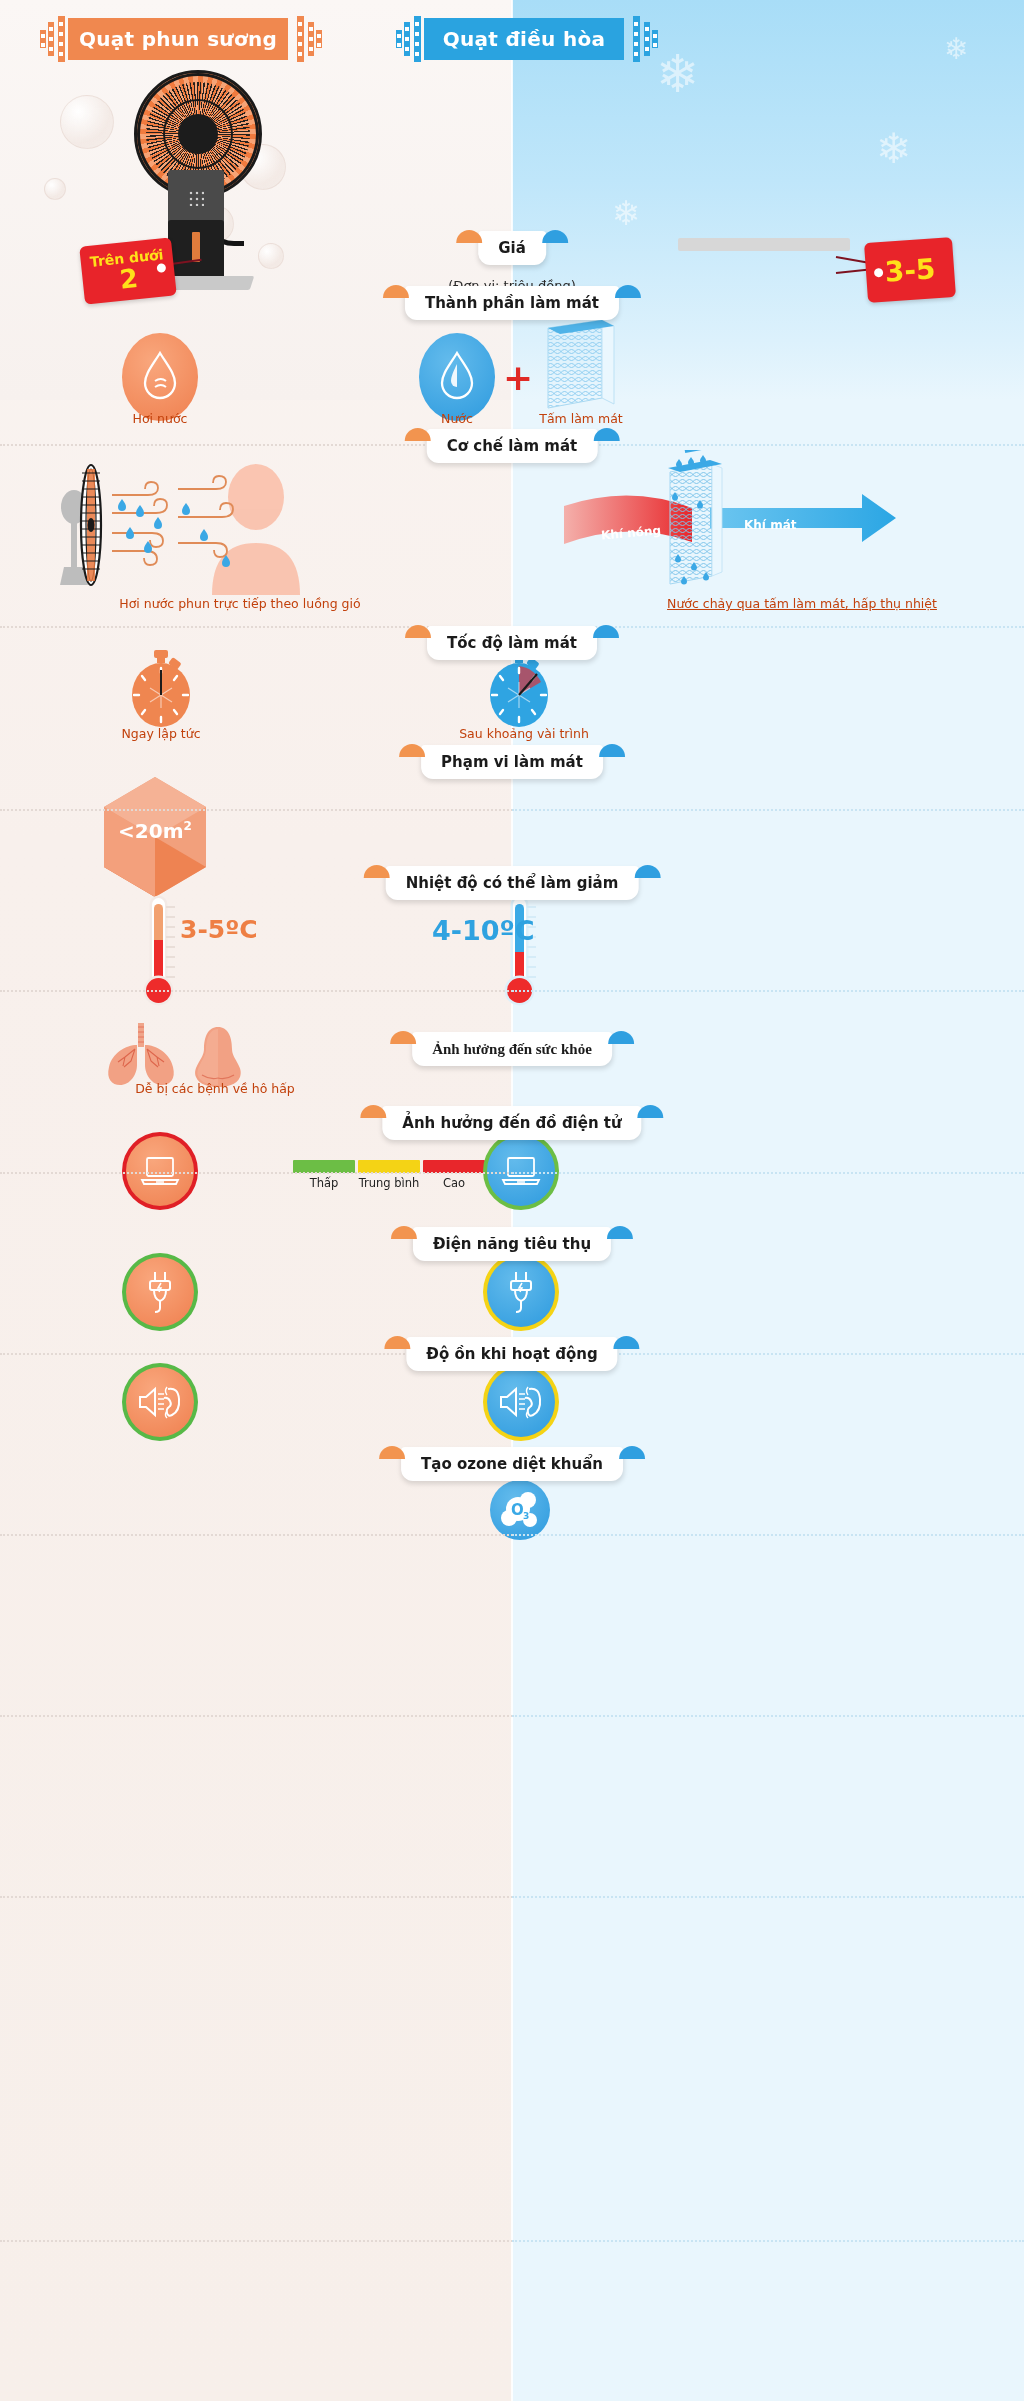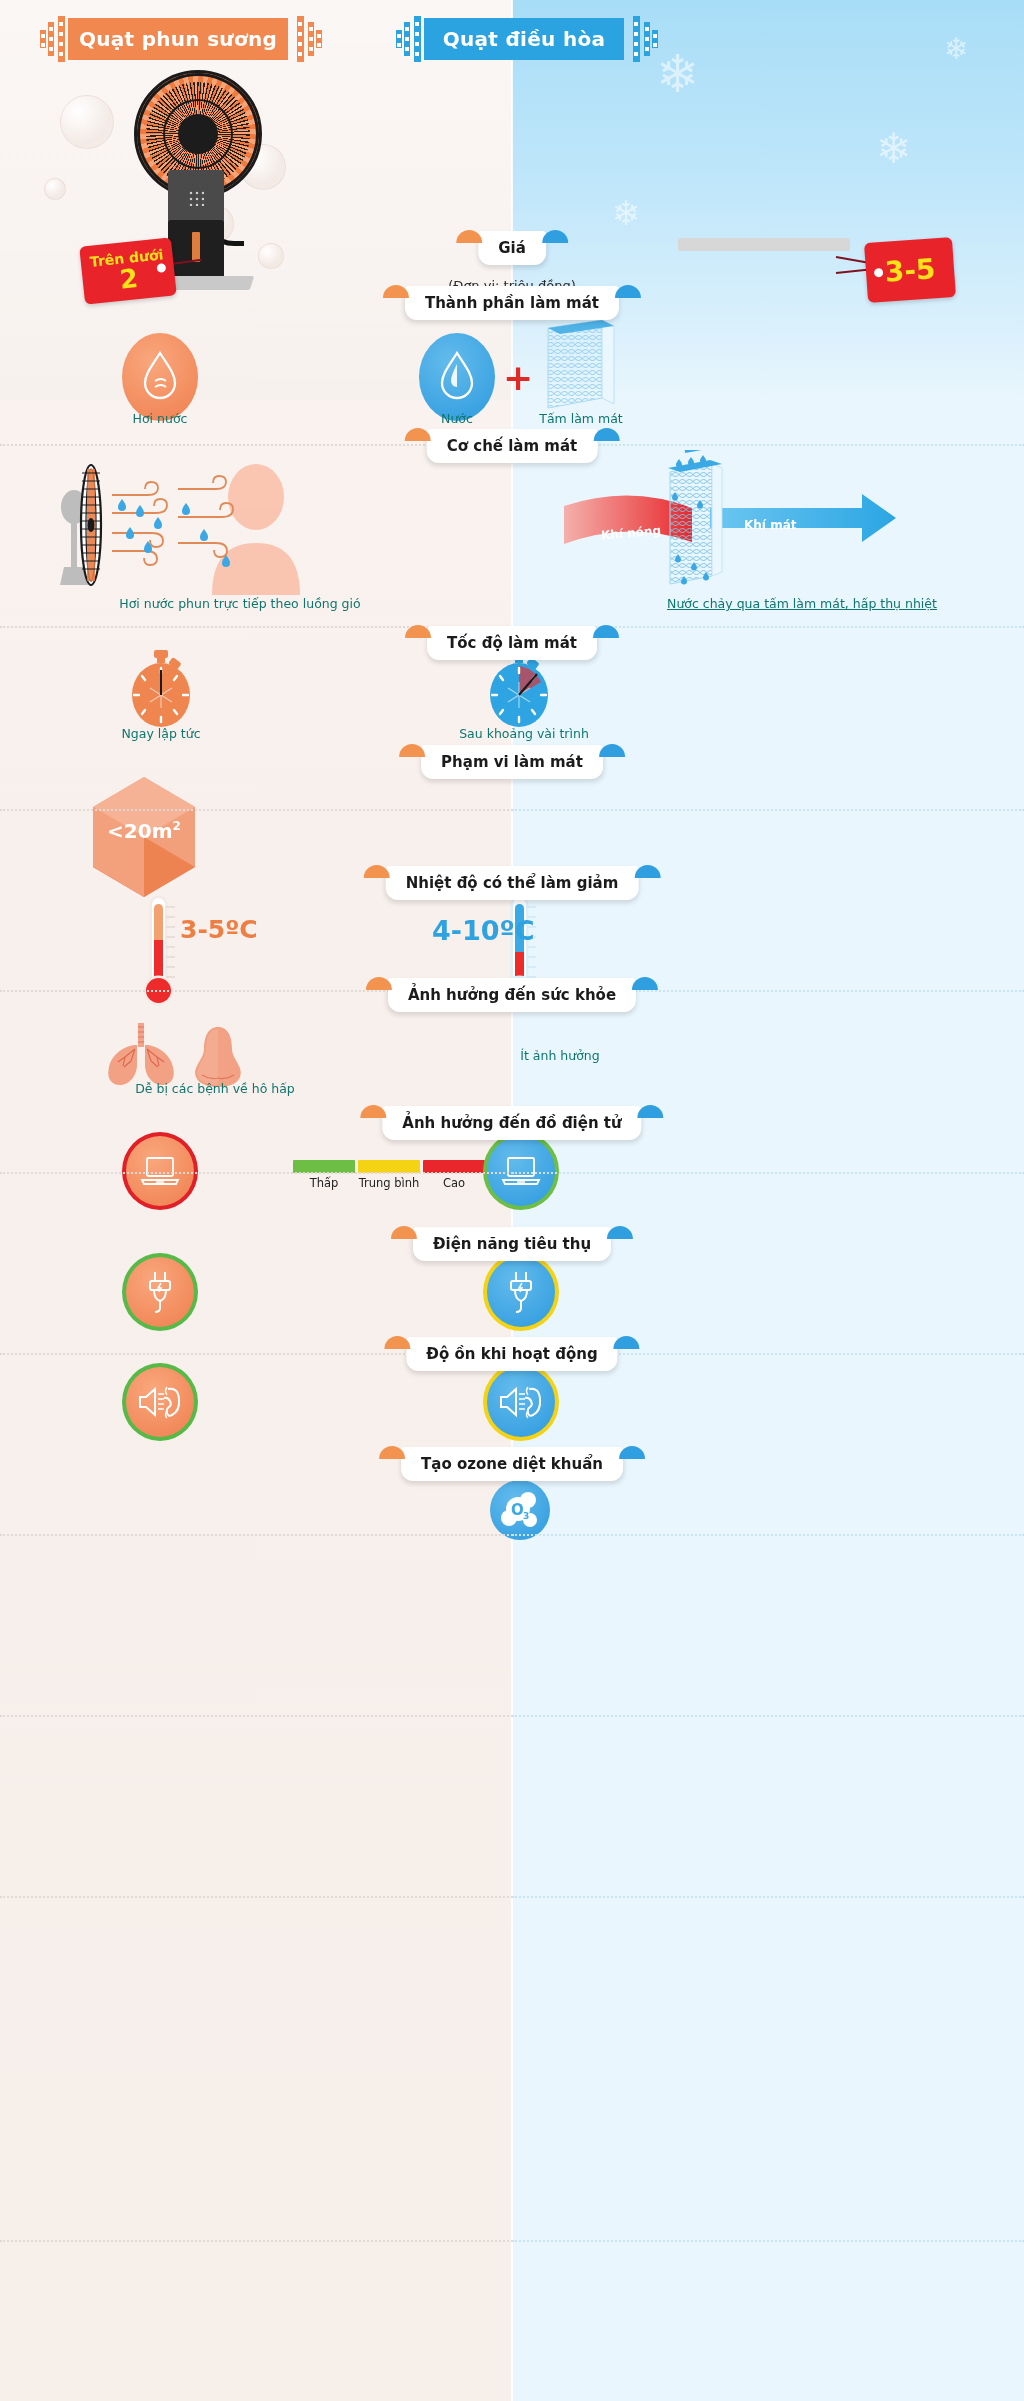--- a/index.html
+++ b/index.html
@@ -87,21 +87,21 @@
     position: absolute; left: 0; width: 1024px; height: 1px;
     border-top: 2px dotted #e3d9d4; z-index: 2;
   }
   .dotline .rt {
     position: absolute; left: 512px; top: -2px; width: 512px; height: 0;
     border-top: 2px dotted #c8e4f3;
   }
 
   
   .cap {
-    position: absolute; text-align: center; font-size: 12.5px; color: #0f766e;
+    position: absolute; text-align: center; font-size: 12.5px; color: #c2410c;
     white-space: nowrap;
   }
 
   
   .tag {
     position: absolute;
     background: #e8242a;
     color: #ffe11a;
     font-weight: bold;
     display: flex; flex-direction: column; align-items: center; justify-content: center;
@@ -593,21 +593,21 @@
   </svg>
   <div class="cap" style="left:444px;top:726px;width:160px;">Sau khoảng vài trình</div>
 
   <div class="dotline" style="top:990px;">
     <div class="rt"></div>
   </div>
   <div class="pill" style="top:745px;">
     <span>Phạm vi làm mát</span>
   </div>
 
-  <div class="cube" style="left:89px;top:775px;">
+  <div class="cube" style="left:100px;top:775px;">
     <svg viewBox="0 0 110 124">
       <polygon points="55,2 106,32 106,92 55,122 4,92 4,32" fill="#f2a07c"></polygon>
       <polygon points="55,2 106,32 55,62 4,32" fill="#f5b295"></polygon>
       <polygon points="55,62 106,92 55,122 4,92" fill="#ee8352"></polygon>
       <polygon points="4,32 55,62 55,122 4,92" fill="#f3a07c"></polygon>
     </svg>
     <div class="cube-label">
       <span>&lt;20m</span><sup>2</sup>
     </div>
   </div>
@@ -634,21 +634,21 @@
     <div class="fill" style="top:6px;height:48px;background:#3aaae6;"></div>
     <div class="fill" style="top:54px;height:38px;background:#ee2b2b;border-radius:0;"></div>
     <div class="ticks"></div>
     <div class="bulb" style="box-shadow:0 0 0 2.5px #ddf0fa;"></div>
   </div>
   <div style="position:absolute;left:432px;top:915px;font-size:27px;font-weight:bold;color:#2fa2e0;">4-10ºC</div>
 
   <div class="dotline" style="top:1353px;">
     <div class="rt"></div>
   </div>
-  <div class="pill" style="top:978px;">
+  <div class="pill" style="top:1032px;font-family:Liberation Serif, serif;">
     <span>Ảnh hưởng đến sức khỏe</span>
   </div>
 
   <svg style="position:absolute;left:100px;top:1023px;" width="82" height="62">
     <rect x="38" y="0" width="6" height="24" fill="#f0a58a"></rect>
     <g stroke="#e0614a" stroke-width="1" opacity="0.7">
       <line x1="38" y1="4" x2="44" y2="4"></line>
         <line x1="38" y1="9" x2="44" y2="9"></line>
       <line x1="38" y1="14" x2="44" y2="14"></line>
         <line x1="38" y1="19" x2="44" y2="19"></line>

